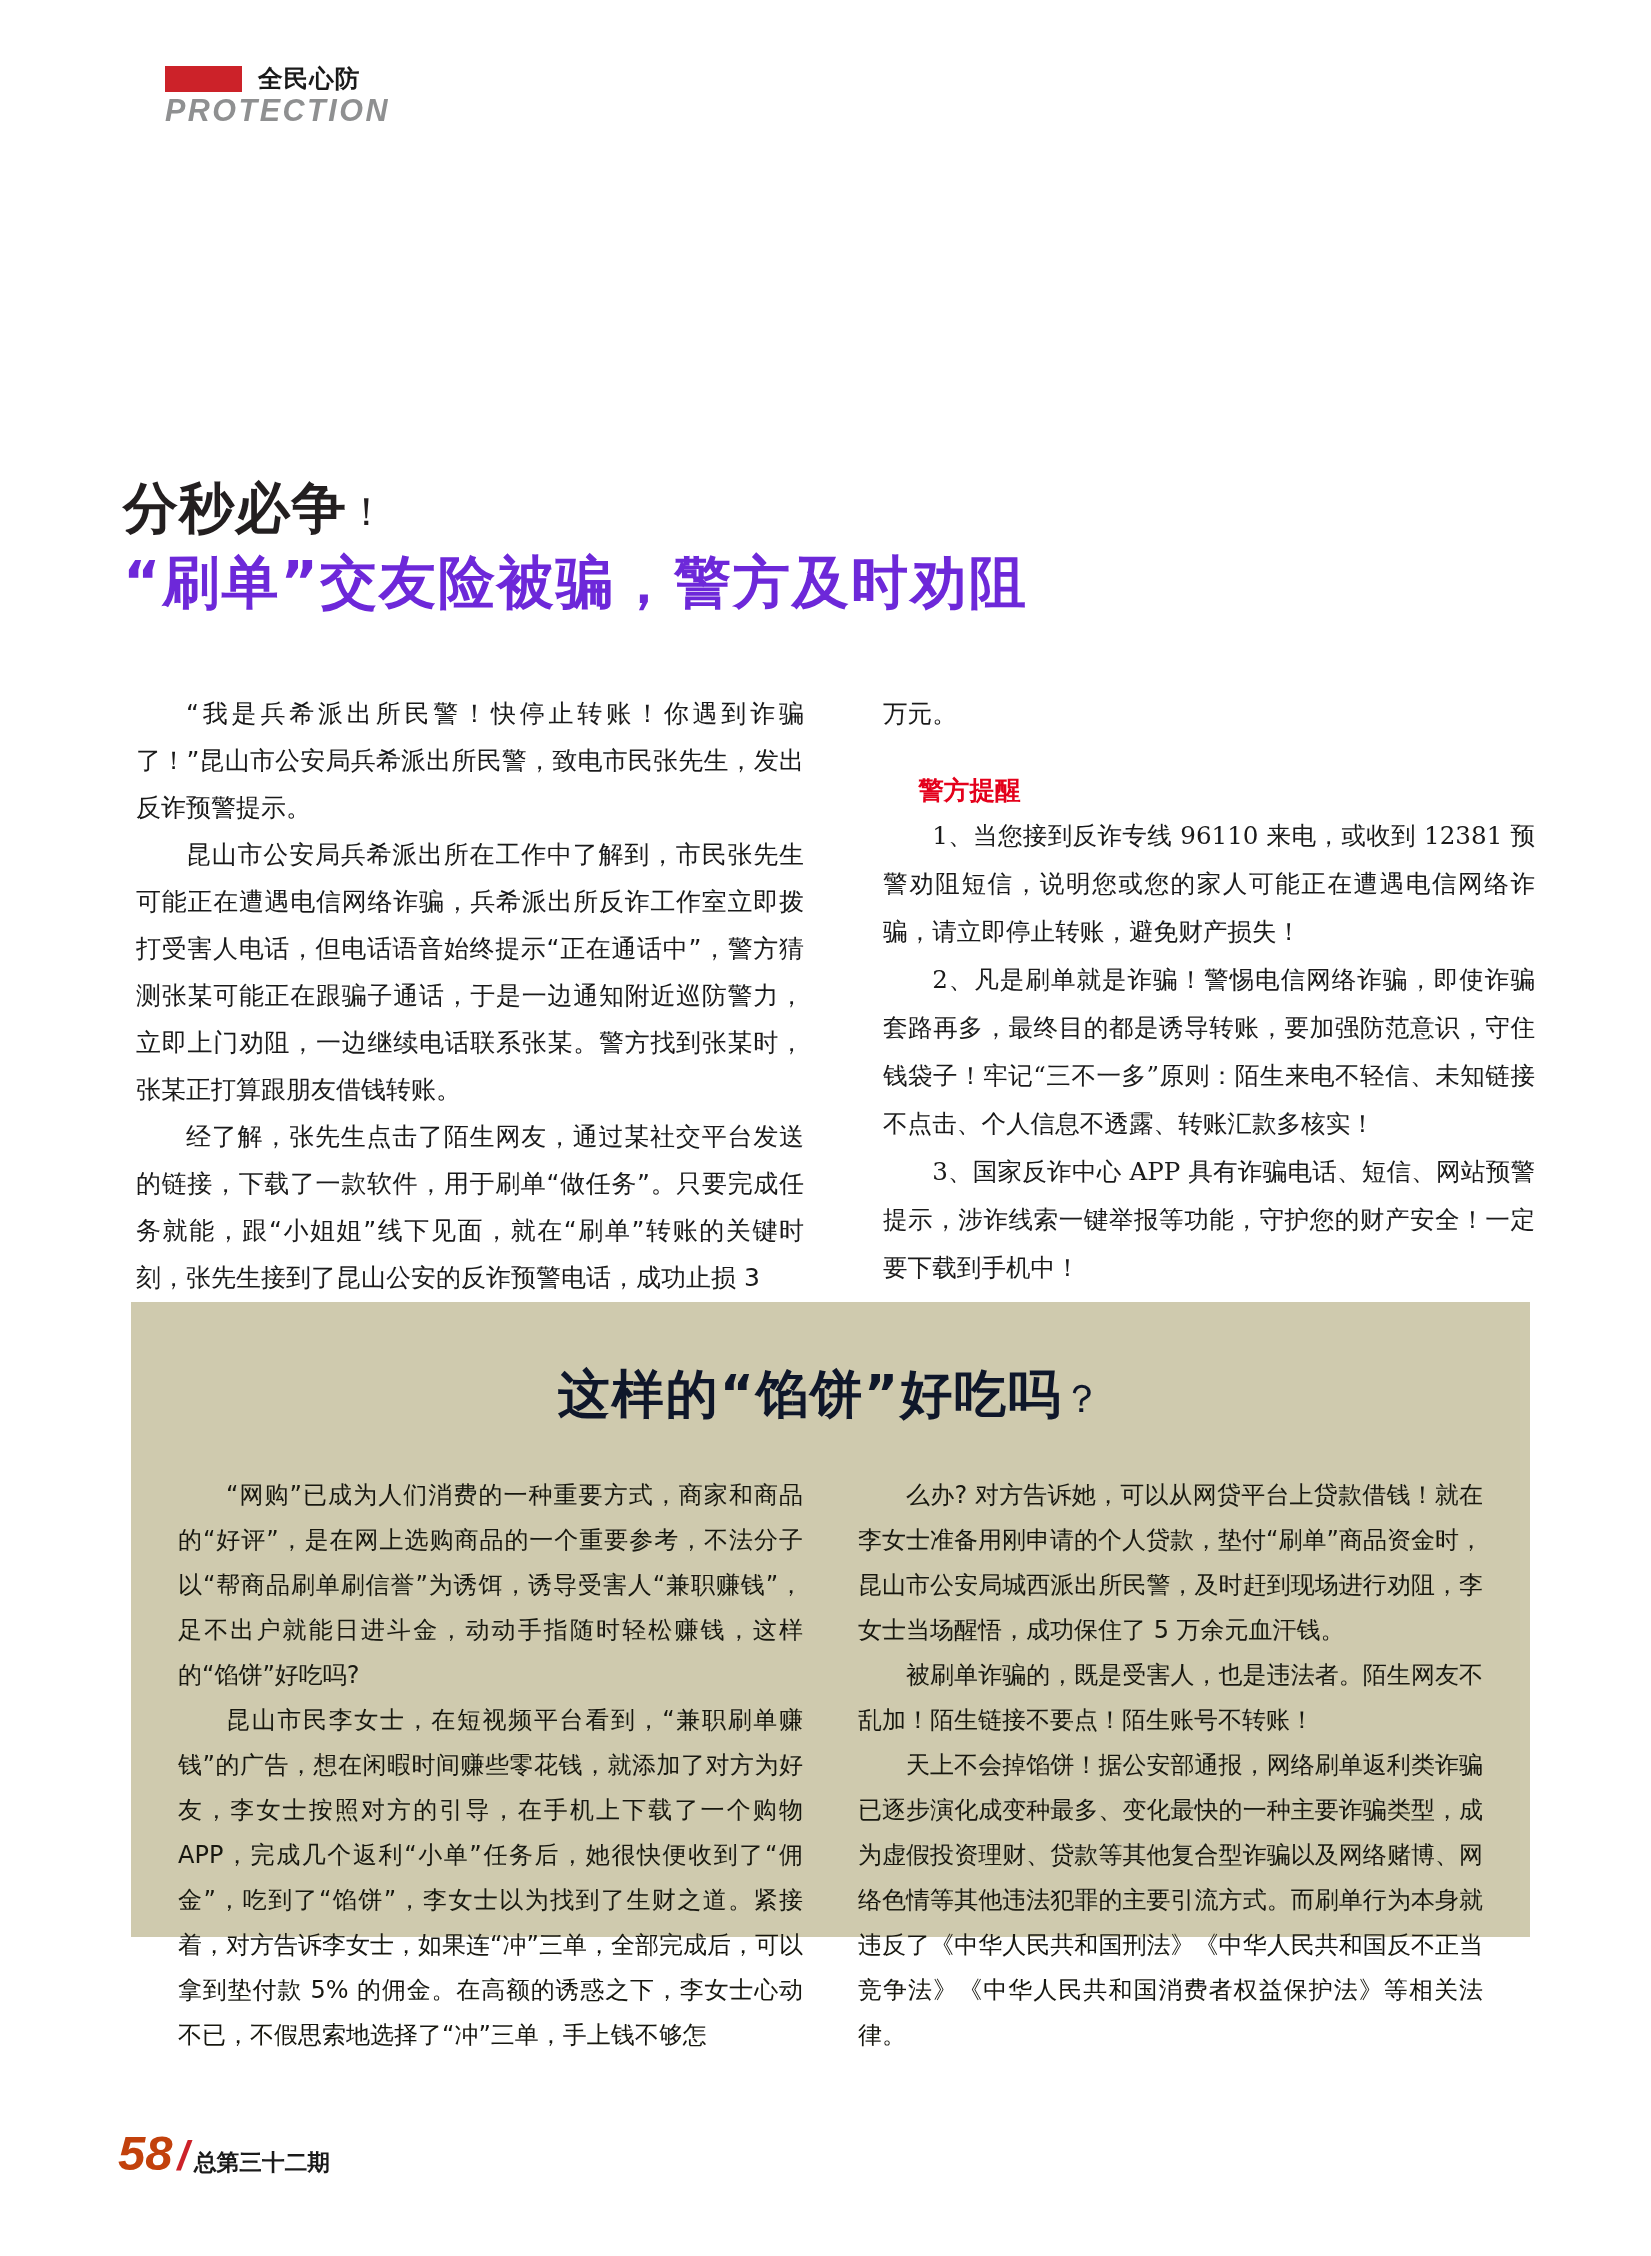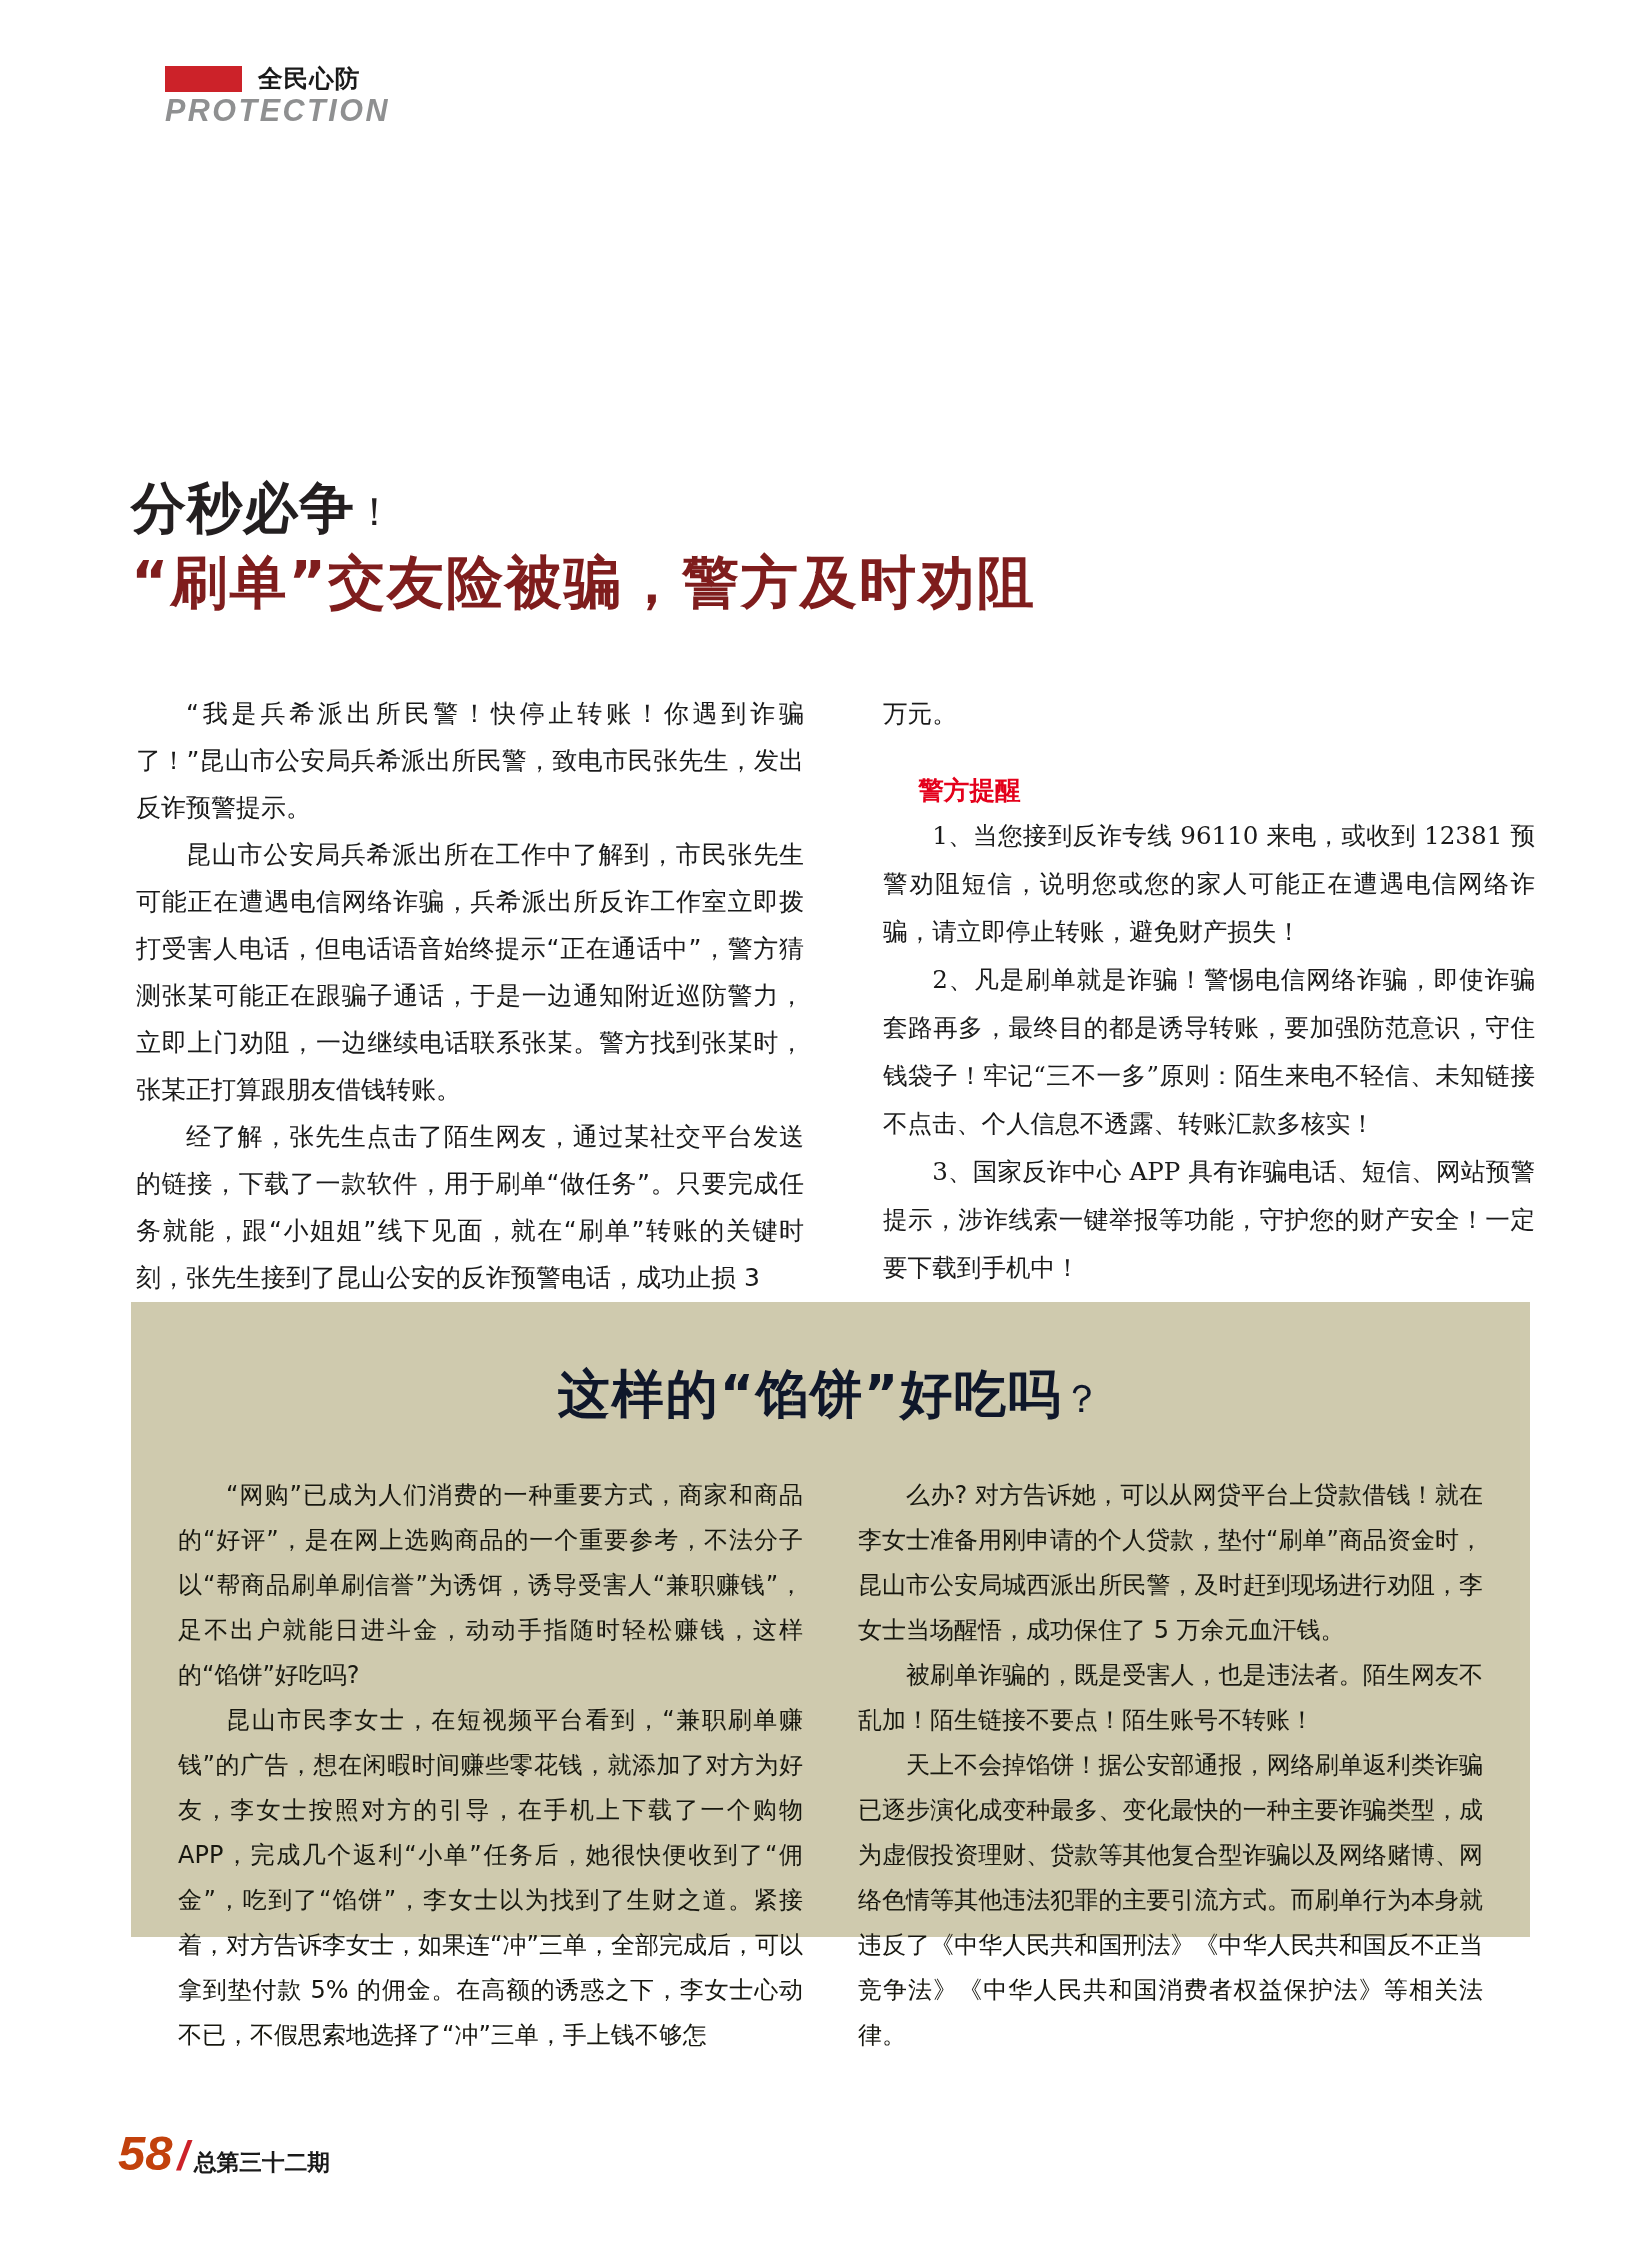--- a/index.html
+++ b/index.html
@@ -56,21 +56,21 @@
     font-weight: bold;
     font-size: 30.5px;
     letter-spacing: 2.5px;
     color: #8f9091;
     line-height: 33px;
   }
 
   
   .headline {
     position: absolute;
-    left: 131px;
+    left: 123px;
     top: 478px;
     width: 1399px;
   }
   .headline-line1 {
     font-family: "DejaVu Sans", "Liberation Sans", sans-serif;
     font-weight: bold;
     font-size: 55px;
     line-height: 61px;
     letter-spacing: 1px;
     color: #231f20;
@@ -80,21 +80,21 @@
     font-size: 39px;
     font-weight: normal;
     vertical-align: 2px;
   }
   .headline-line2 {
     font-family: "DejaVu Sans", "Liberation Sans", sans-serif;
     font-weight: bold;
     font-size: 57px;
     line-height: 73px;
     letter-spacing: 2px;
-    color: #7f1d1d;
+    color: #6d28d9;
     white-space: nowrap;
     margin-top: 3.9px;
   }
 
   
   .cols {
     position: absolute;
     left: 136px;
     top: 690px;
     width: 1399px;

